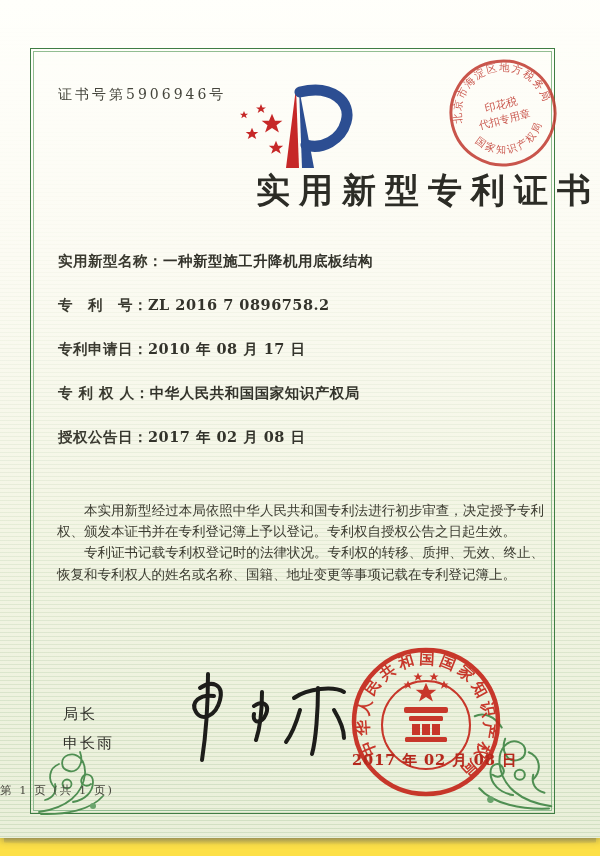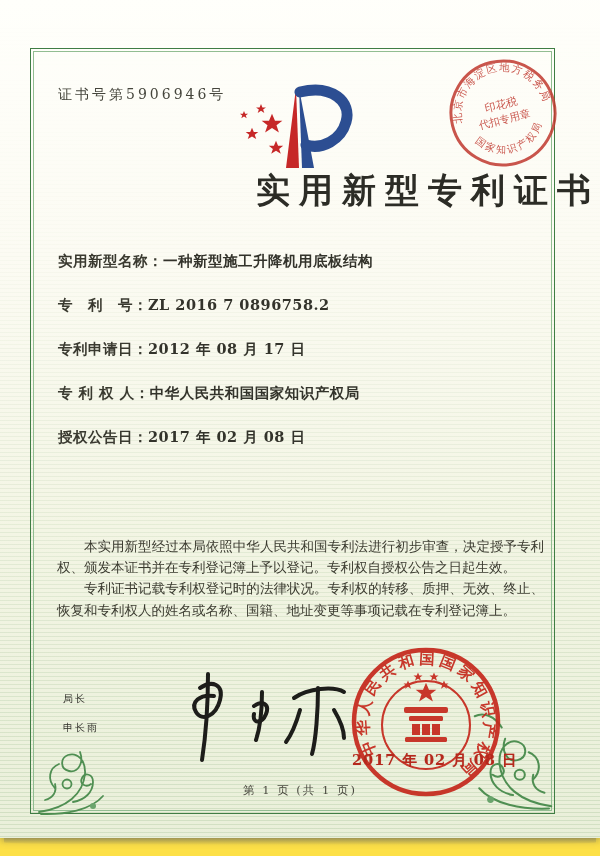--- a/index.html
+++ b/index.html
@@ -43,41 +43,41 @@
     position:absolute; left:0; top:168px; width:600px; text-align:right;
     font-size:34px; font-weight:700; letter-spacing:9px; color:#2c2c26;
   }
   .fields { position:absolute; left:58px; top:252px; width:486px; }
   .field-row { height:44px; font-size:14.5px; letter-spacing:.5px; color:#3a3a30; white-space:nowrap;font-weight:bold; }
   .field-row .lbl { color:#3a3a30; }
   .field-row .val { color:#33332b; }
 
   .paragraphs {
     position:absolute; left:57px; top:500px; width:487px;
-    font-size:13.5px; line-height:21.2px; text-align:justify; color:#3b3b30;margin-top:36px;
+    font-size:13.5px; line-height:21.2px; text-align:justify; color:#3b3b30;
   }
   .paragraphs p { text-indent:2em; }
 
   .director {
-    position:absolute; left:63px; top:684px;
+    position:absolute; left:63px; top:699px;
     font-family:Liberation Sans, sans-serif;
-    font-size:10px; line-height:29px; letter-spacing:2px; color:#2e2e28;
+    font-size:15px; line-height:29px; letter-spacing:2px; color:#2e2e28;
   }
   .signature { position:absolute; left:142px; top:662px; width:230px; height:115px; }
 
   .grant-seal { position:absolute; left:347px; top:643px; width:158px; height:158px; opacity:.92; }
   .date-stamp {
     position:absolute; left:352px; top:751px; z-index:5;
     font-size:14.5px; font-weight:600; letter-spacing:1px; color:#b5281c;
     text-shadow:0 0 1px rgba(181,40,28,.4);
   }
   .tax-seal { position:absolute; left:446px; top:56px; width:114px; height:114px; transform:rotate(-14deg); opacity:.85; }
 
   .footer {
-    position:absolute; left:0; top:783px; width:600px; text-align:center;
+    position:absolute; left:0; top:783px; width:600px; text-align:left;
     font-size:11.5px; letter-spacing:2px; color:#4a4a40;
   }
   .scan-edge {
     position:absolute; left:4px; top:838px; width:592px; height:7px;
     background:linear-gradient(180deg, rgba(110,110,100,.38), rgba(255,255,255,0));
     border-radius:0 0 40% 40%;
   }
   svg text { font-family:"DejaVu Sans","Liberation Sans",sans-serif; }
 </style>
 </head>
@@ -125,21 +125,21 @@
       <path transform="translate(16,33) scale(0.45)" d="M0,-9 L2.6,-2.8 9,-2.8 3.9,1.1 6,7.3 0,3.4 -6,7.3 -3.9,1.1 -9,-2.8 -2.6,-2.8 Z"></path>
       <path transform="translate(48,66) scale(0.8)" d="M0,-9 L2.6,-2.8 9,-2.8 3.9,1.1 6,7.3 0,3.4 -6,7.3 -3.9,1.1 -9,-2.8 -2.6,-2.8 Z"></path>
     </g>
   </svg>
 
   <div class="title">实用新型专利证书</div>
 
   <div class="fields">
     <div class="field-row"><span class="lbl">实用新型名称：</span><span class="val">一种新型施工升降机用底板结构</span></div>
     <div class="field-row"><span class="lbl">专　利　号：</span><span class="val">ZL 2016 7 0896758.2</span></div>
-    <div class="field-row"><span class="lbl">专利申请日：</span><span class="val">2012 年 08 月 17 日</span></div>
+    <div class="field-row"><span class="lbl">专利申请日：</span><span class="val">2010 年 08 月 17 日</span></div>
     <div class="field-row"><span class="lbl">专 利 权 人：</span><span class="val">中华人民共和国国家知识产权局</span></div>
     <div class="field-row"><span class="lbl">授权公告日：</span><span class="val">2017 年 02 月 08 日</span></div>
   </div>
 
   <div class="paragraphs">
     <p>本实用新型经过本局依照中华人民共和国专利法进行初步审查，决定授予专利权、颁发本证书并在专利登记簿上予以登记。专利权自授权公告之日起生效。</p>
     <p>专利证书记载专利权登记时的法律状况。专利权的转移、质押、无效、终止、恢复和专利权人的姓名或名称、国籍、地址变更等事项记载在专利登记簿上。</p>
   </div>
 
   <div class="director">

